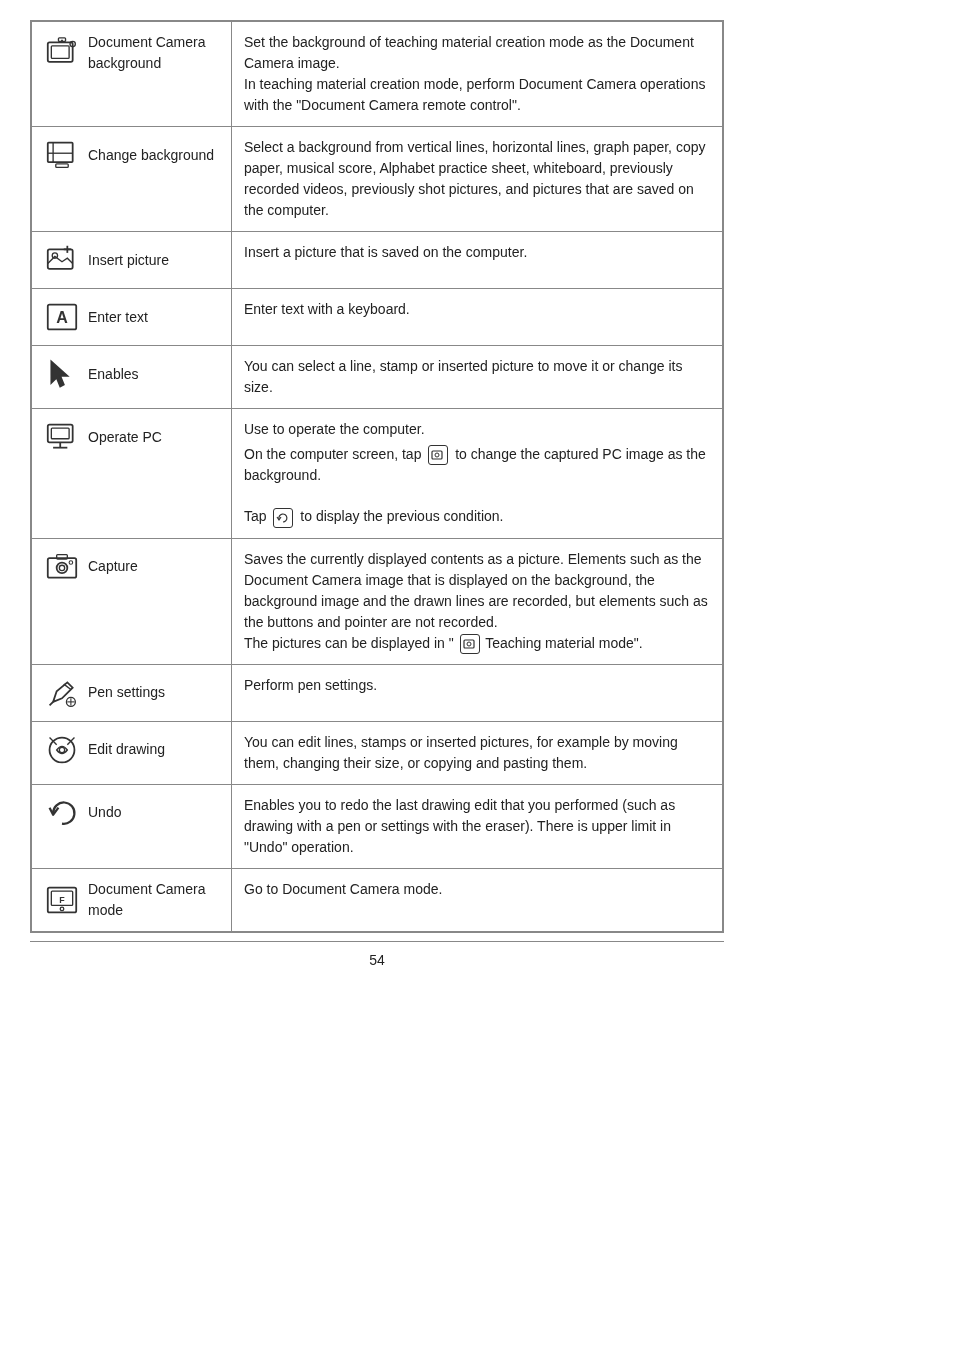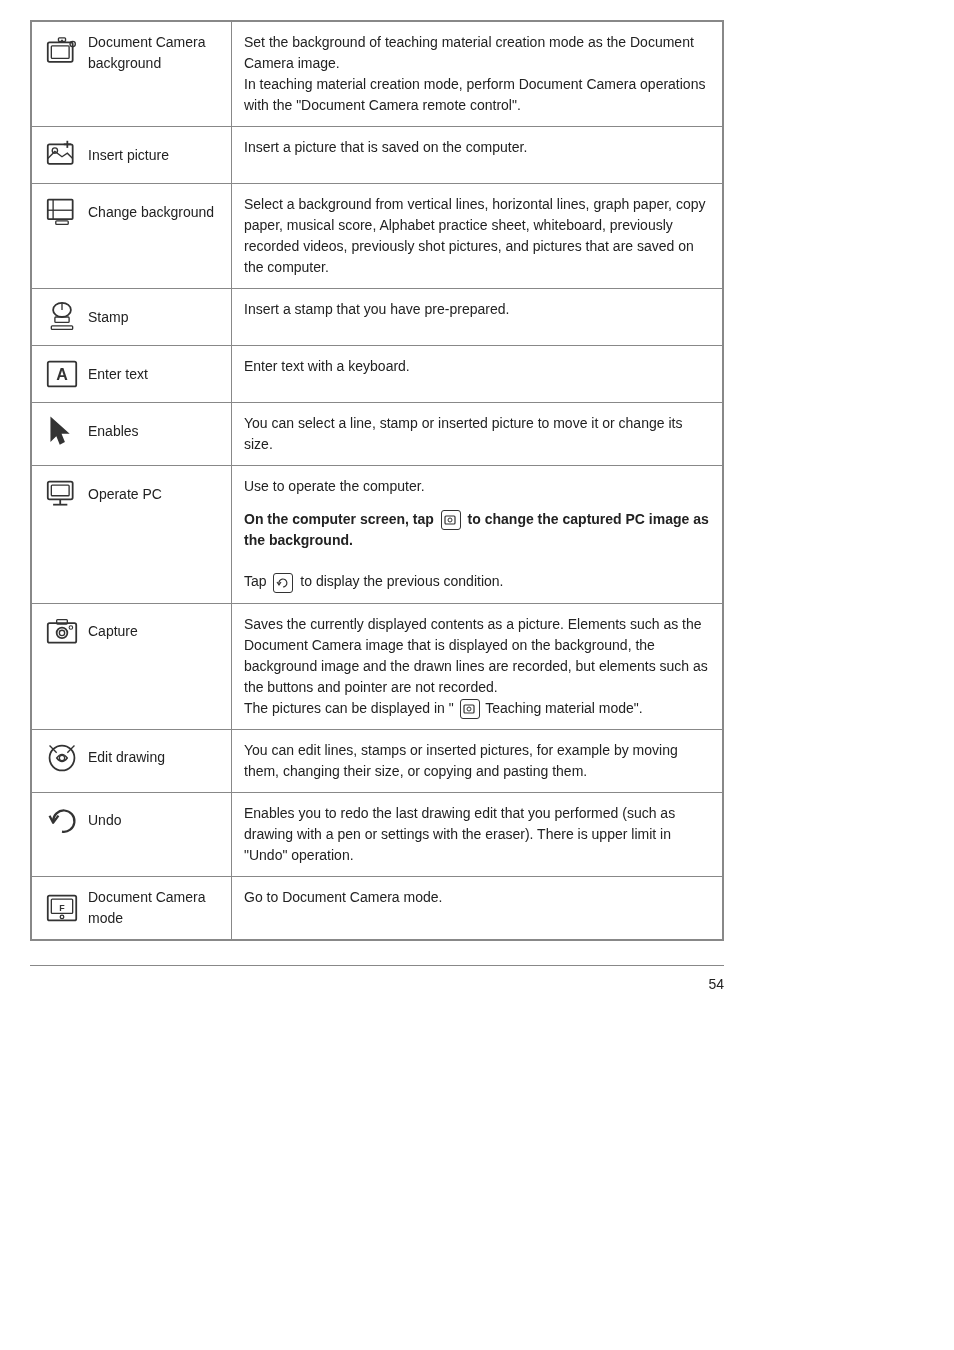--- a/index.html
+++ b/index.html
@@ -51,22 +51,22 @@
     }
     .icon-svg {
       width: 32px;
       height: 32px;
     }
     .item-name {
       font-size: 14px;
       font-weight: normal;
     }
     .page-num {
-      text-align: right;
-      margin-top: 24px;
+      text-align: center;
+      margin-top: 8px;
       font-size: 14px;
     }
     .inline-icon {
       display: inline-flex;
       align-items: center;
       justify-content: center;
       width: 20px;
       height: 20px;
       border: 1.5px solid #333;
       border-radius: 3px;
@@ -104,72 +104,54 @@
             <span style="white-space: pre-line;">Set the background of teaching material creation mode as the Document Camera image.
 In teaching material creation mode, perform Document Camera operations with the "Document Camera remote control".</span>
           </td>
         </tr>
 
         <tr>
           <td class="left">
             <div class="item-label">
               <div class="icon-box">
                 <svg class="icon-svg" viewBox="0 0 36 36" fill="none" xmlns="http://www.w3.org/2000/svg">
+                  <rect x="2" y="4" width="28" height="22" rx="1" stroke="#333" stroke-width="2" fill="none"></rect>
+                  <line x1="2" y1="16" x2="30" y2="16" stroke="#333" stroke-width="1.5"></line>
+                  <line x1="8" y1="4" x2="8" y2="26" stroke="#333" stroke-width="1.5"></line>
+                  <rect x="11" y="28" width="14" height="4" rx="1" stroke="#333" stroke-width="1.5" fill="none"></rect>
+                </svg>
+              </div>
+              <span class="item-name">Change background</span>
+            </div>
+          </td>
+          <td class="right">
+            <span>Select a background from vertical lines, horizontal lines, graph paper, copy paper, musical score, Alphabet practice sheet, whiteboard, previously recorded videos, previously shot pictures, and pictures that are saved on the computer.</span>
+          </td>
+        </tr>
+
+        <tr>
+          <td class="left">
+            <div class="item-label">
+              <div class="icon-box">
+                <svg class="icon-svg" viewBox="0 0 36 36" fill="none" xmlns="http://www.w3.org/2000/svg">
                   <rect x="2" y="6" width="28" height="22" rx="2" stroke="#333" stroke-width="2" fill="none"></rect>
                   <circle cx="10" cy="13" r="3" stroke="#333" stroke-width="1.5" fill="none"></circle>
                   <polyline points="2,22 10,14 18,20 24,16 30,22" stroke="#333" stroke-width="1.5" fill="none"></polyline>
                   <line x1="24" y1="2" x2="24" y2="10" stroke="#333" stroke-width="2"></line>
                   <line x1="20" y1="6" x2="28" y2="6" stroke="#333" stroke-width="2"></line>
                 </svg>
               </div>
               <span class="item-name">Insert picture</span>
             </div>
           </td>
           <td class="right">
             <span>Insert a picture that is saved on the computer.</span>
           </td>
         </tr>
 
-        <tr>
-          <td class="left">
-            <div class="item-label">
-              <div class="icon-box">
-                <svg class="icon-svg" viewBox="0 0 36 36" fill="none" xmlns="http://www.w3.org/2000/svg">
-                  <rect x="2" y="4" width="28" height="22" rx="1" stroke="#333" stroke-width="2" fill="none"></rect>
-                  <line x1="2" y1="16" x2="30" y2="16" stroke="#333" stroke-width="1.5"></line>
-                  <line x1="8" y1="4" x2="8" y2="26" stroke="#333" stroke-width="1.5"></line>
-                  <rect x="11" y="28" width="14" height="4" rx="1" stroke="#333" stroke-width="1.5" fill="none"></rect>
-                </svg>
-              </div>
-              <span class="item-name">Change background</span>
-            </div>
-          </td>
-          <td class="right">
-            <span>Select a background from vertical lines, horizontal lines, graph paper, copy paper, musical score, Alphabet practice sheet, whiteboard, previously recorded videos, previously shot pictures, and pictures that are saved on the computer.</span>
-          </td>
-        </tr>
-
-        <tr>
-          <td class="left">
-            <div class="item-label">
-              <div class="icon-box">
-                <svg class="icon-svg" viewBox="0 0 36 36" fill="none" xmlns="http://www.w3.org/2000/svg">
-                  <ellipse cx="18" cy="10" rx="10" ry="8" stroke="#333" stroke-width="2" fill="none"></ellipse>
-                  <rect x="10" y="18" width="16" height="6" rx="1" stroke="#333" stroke-width="1.5" fill="none"></rect>
-                  <rect x="6" y="28" width="24" height="4" rx="1" stroke="#333" stroke-width="1.5" fill="none"></rect>
-                  <line x1="18" y1="2" x2="18" y2="10" stroke="#333" stroke-width="1.5"></line>
-                </svg>
-              </div>
-              <span class="item-name">Stamp</span>
-            </div>
-          </td>
-          <td class="right">
-            <span>Insert a stamp that you have pre-prepared.</span>
-          </td>
-        </tr>
 
         <tr>
           <td class="left">
             <div class="item-label">
               <div class="icon-box">
                 <svg class="icon-svg" viewBox="0 0 36 36" fill="none" xmlns="http://www.w3.org/2000/svg">
                   <rect x="2" y="4" width="32" height="28" rx="2" stroke="#333" stroke-width="2" fill="none"></rect>
                   <text x="18" y="25" font-family="Arial" font-size="18" font-weight="bold" text-anchor="middle" fill="#333">A</text>
                 </svg>
               </div>
@@ -207,21 +189,21 @@
                   <line x1="8" y1="30" x2="24" y2="30" stroke="#333" stroke-width="2"></line>
                   <rect x="6" y="8" width="20" height="12" rx="1" stroke="#333" stroke-width="1.5" fill="none"></rect>
                 </svg>
               </div>
               <span class="item-name">Operate PC</span>
             </div>
           </td>
           <td class="right">
             <div>
               <div>Use to operate the computer.</div>
-              <div style="margin-top:12px;font-weight:bold;">
+              <div style="margin-top:4px;">
                 <span>On the computer screen, tap</span>
                 <span class="inline-icon" style="margin:0 3px;">
                   <svg width="14" height="14" viewBox="0 0 14 14" fill="none">
                       <rect x="1" y="3" width="10" height="8" rx="1" stroke="#333" stroke-width="1.2"></rect>
                       <circle cx="6" cy="7" r="2" stroke="#333" stroke-width="1"></circle>
                     </svg>
                 </span>
                 <span>to change the captured PC image as the background.</span>
               </div>
               <div style="margin-top:20px;">
@@ -261,20 +243,40 @@
                 <svg width="14" height="14" viewBox="0 0 14 14" fill="none">
                     <rect x="1" y="3" width="10" height="8" rx="1" stroke="#333" stroke-width="1.2"></rect>
                     <circle cx="6" cy="7" r="2" stroke="#333" stroke-width="1"></circle>
                   </svg>
               </span>
               Teaching material mode".
             </div>
           </td>
         </tr>
 
+        <tr>
+          <td class="left">
+            <div class="item-label">
+              <div class="icon-box">
+                <svg class="icon-svg" viewBox="0 0 36 36" fill="none" xmlns="http://www.w3.org/2000/svg">
+                  <path d="M8 28 L12 16 L24 6 L30 12 L18 24 Z" stroke="#333" stroke-width="2" fill="none"></path>
+                  <line x1="20" y1="8" x2="28" y2="14" stroke="#333" stroke-width="1.5"></line>
+                  <line x1="8" y1="28" x2="4" y2="32" stroke="#333" stroke-width="2"></line>
+                  <circle cx="28" cy="28" r="5" stroke="#333" stroke-width="1.5" fill="none"></circle>
+                  <line x1="28" y1="24" x2="28" y2="32" stroke="#333" stroke-width="1.2"></line>
+                  <line x1="24" y1="28" x2="32" y2="28" stroke="#333" stroke-width="1.2"></line>
+                </svg>
+              </div>
+              <span class="item-name">Pen settings</span>
+            </div>
+          </td>
+          <td class="right">
+            <span>Perform pen settings.</span>
+          </td>
+        </tr>
 
         <tr>
           <td class="left">
             <div class="item-label">
               <div class="icon-box">
                 <svg class="icon-svg" viewBox="0 0 36 36" fill="none" xmlns="http://www.w3.org/2000/svg">
                   <circle cx="18" cy="18" r="14" stroke="#333" stroke-width="2" fill="none"></circle>
                   <path d="M12 18 Q18 10 24 18 Q18 26 12 18Z" stroke="#333" stroke-width="1.5" fill="none"></path>
                   <circle cx="18" cy="18" r="3" stroke="#333" stroke-width="1.5" fill="none"></circle>
                   <line x1="4" y1="4" x2="12" y2="12" stroke="#333" stroke-width="1.5"></line>

